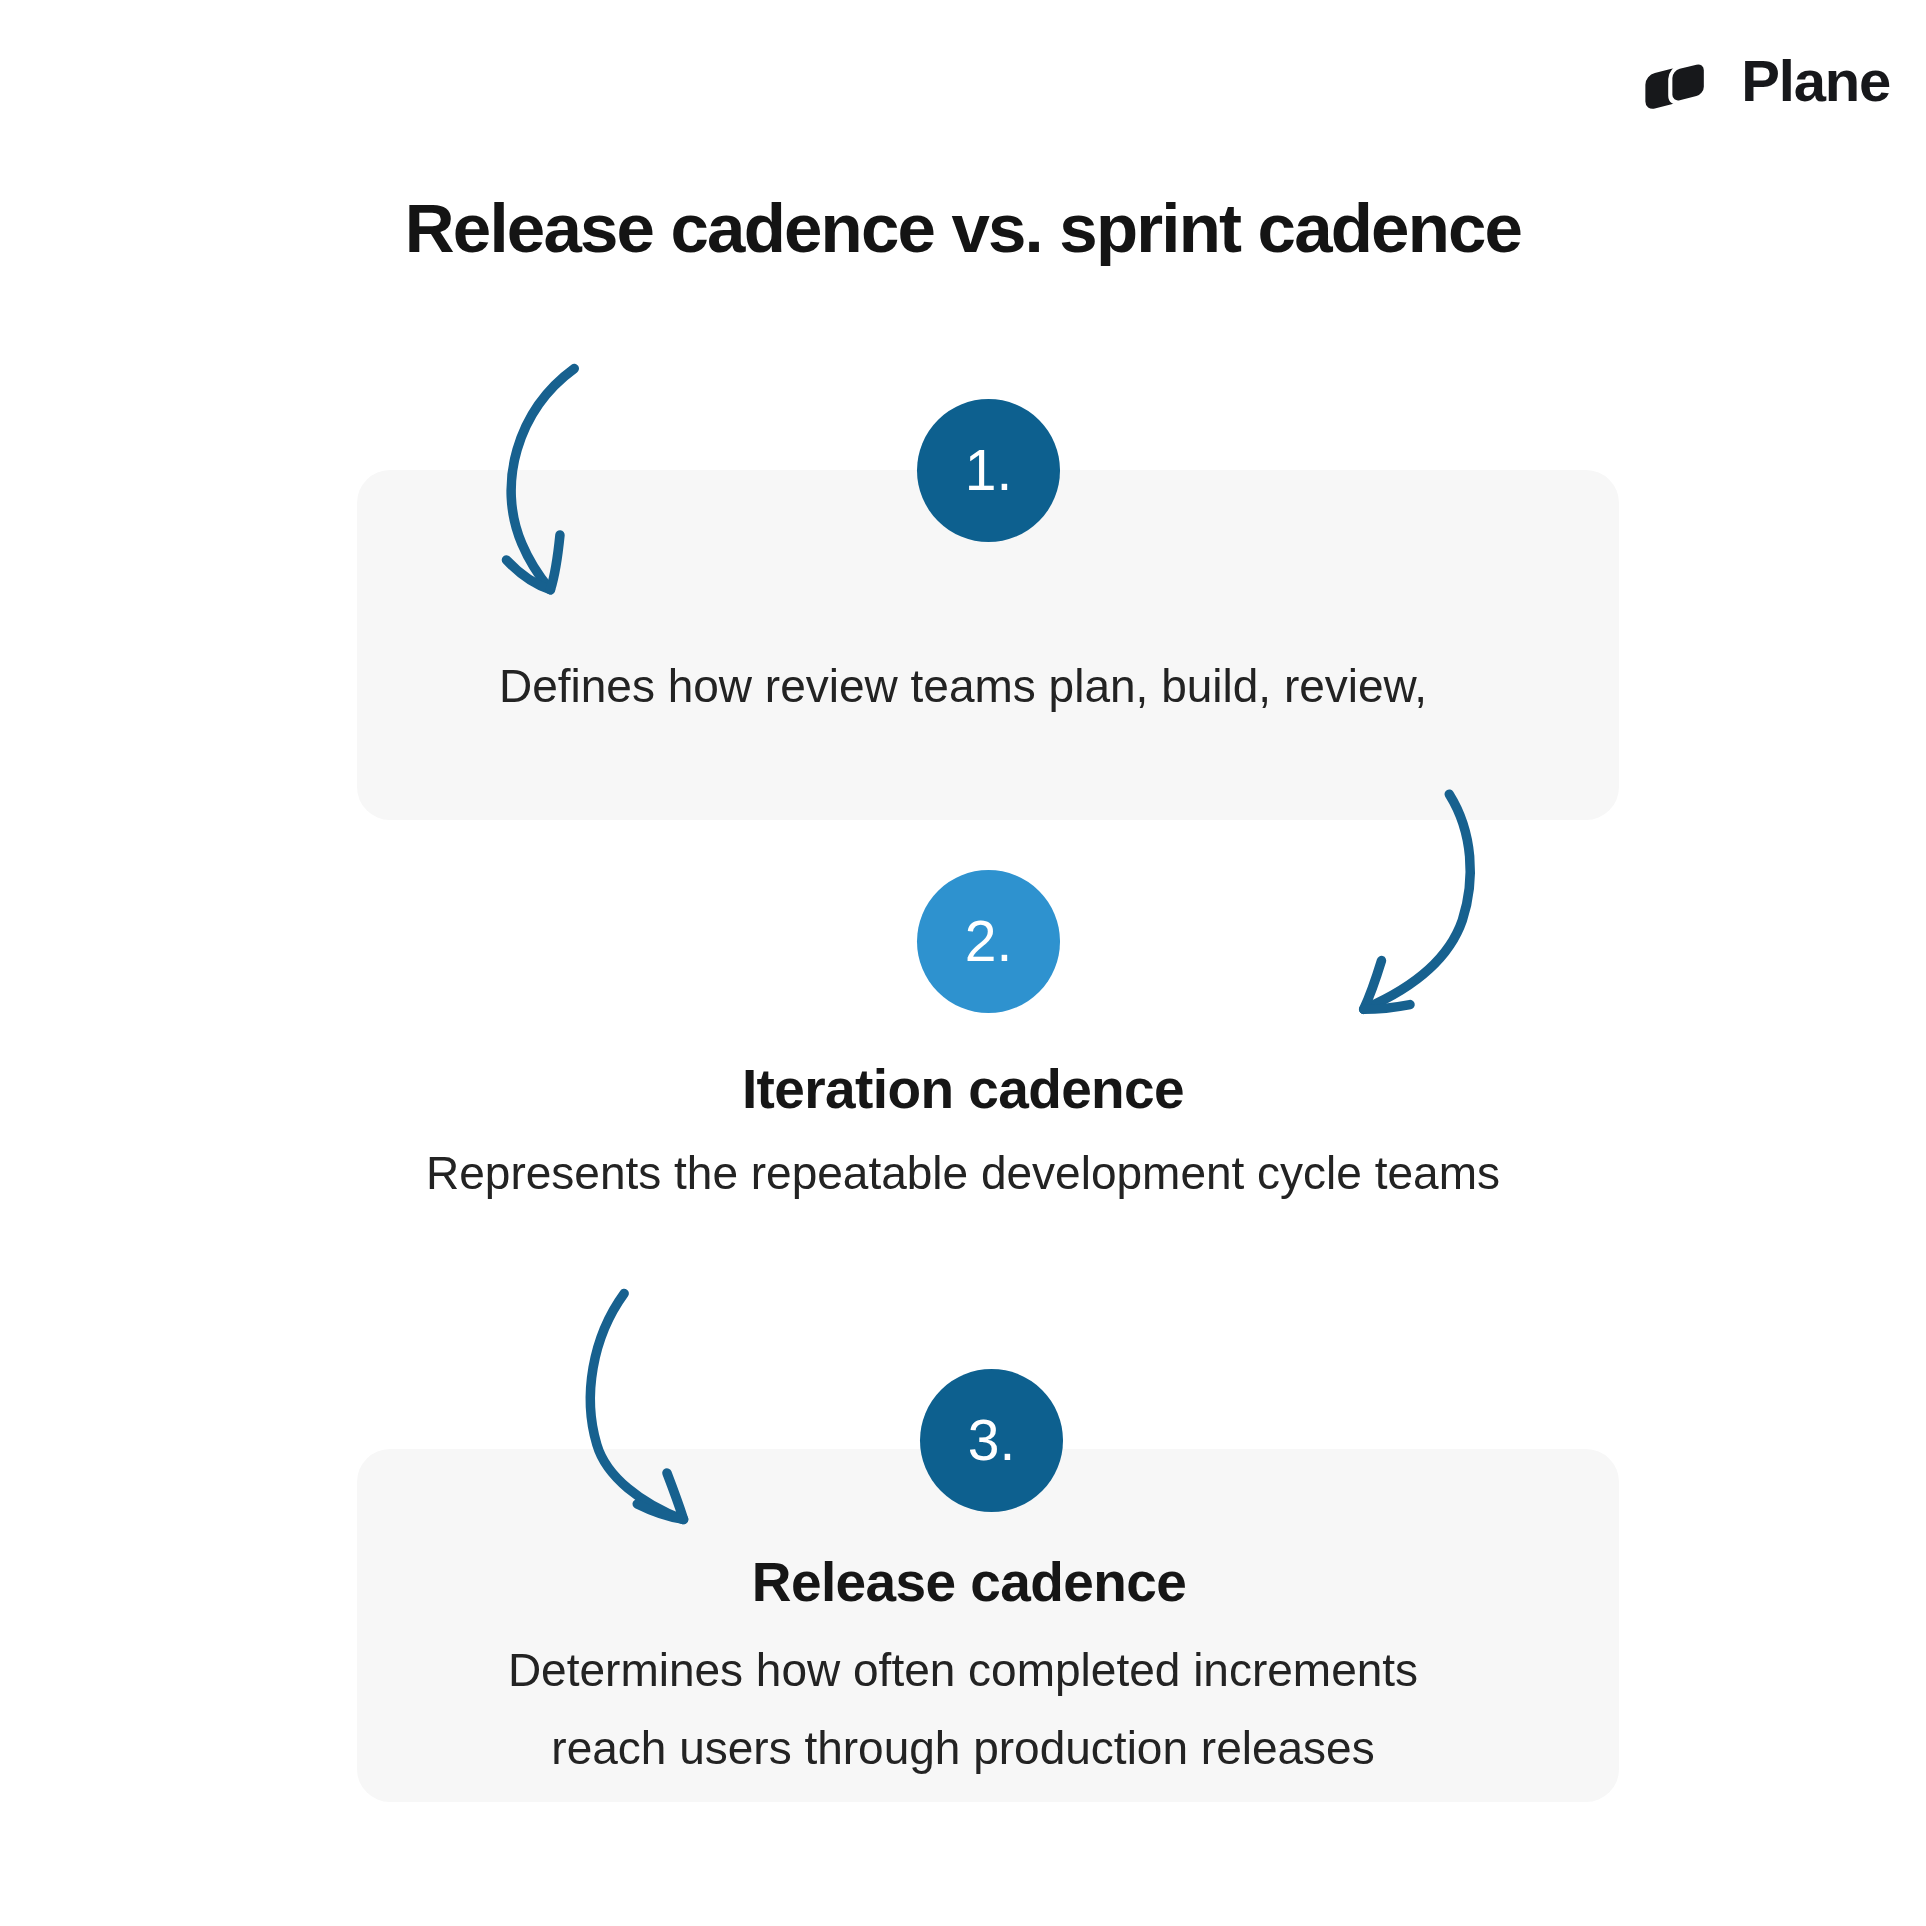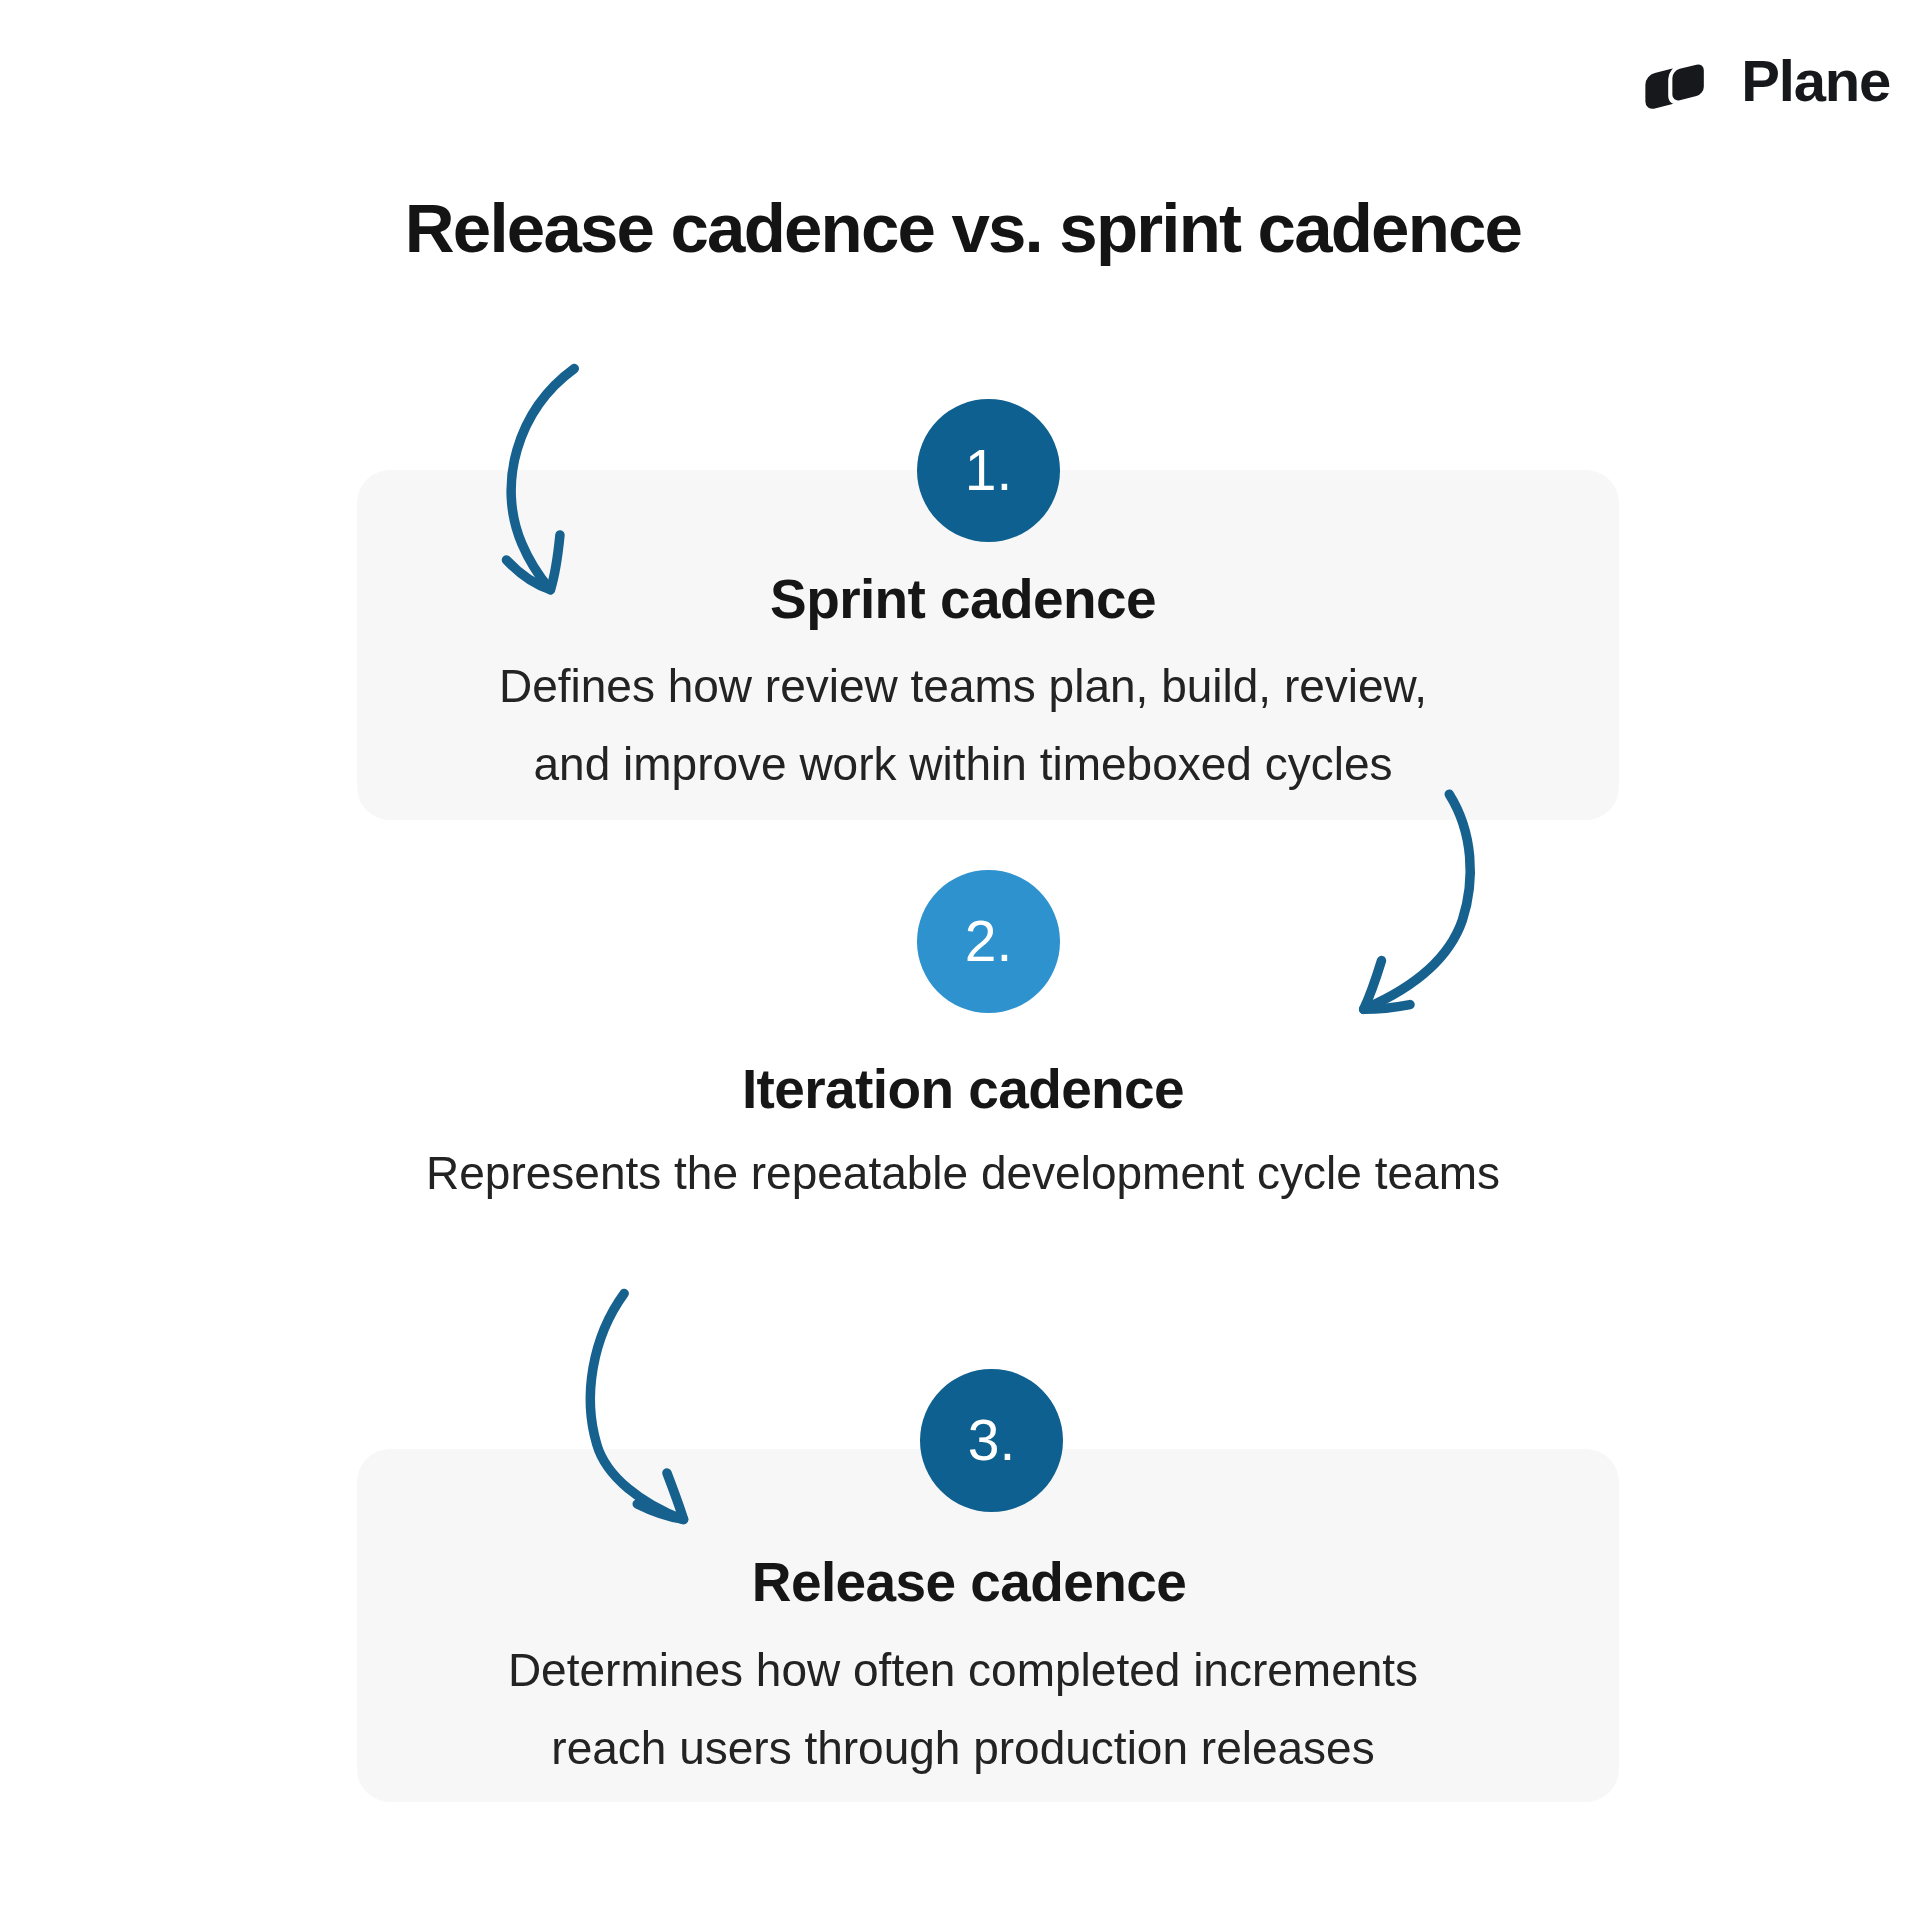--- a/index.html
+++ b/index.html
@@ -155,24 +155,22 @@
     <g>
       <path class="arrow-path" d="M 1050 2176 C 996 2250 980 2350 1004 2430 C 1020 2485 1080 2530 1148 2556"></path>
       <path class="arrow-path" d="M 1122 2478 Q 1140 2525 1150 2556"></path>
       <path class="arrow-path" d="M 1072 2530 Q 1112 2550 1150 2556"></path>
     </g>
   </svg>
 
   <div class="step-circle circle-1" style="background-color: rgb(13, 96, 143);">
     <span class="step-number">1.</span>
   </div>
-  <div class="section-heading heading-1">Sprint cadence</div>
   <div class="section-desc desc-1">
     <div class="desc-line">Defines how review teams plan, build, review,</div>
-    <div class="desc-line">and improve work within timeboxed cycles</div>
   </div>
 
   <div class="step-circle circle-2" style="background-color: rgb(46, 146, 207);">
     <span class="step-number">2.</span>
   </div>
   <div class="section-heading heading-2">Iteration cadence</div>
   <div class="section-desc desc-2">
     <div class="desc-line">Represents the repeatable development cycle teams</div>
   </div>
 

